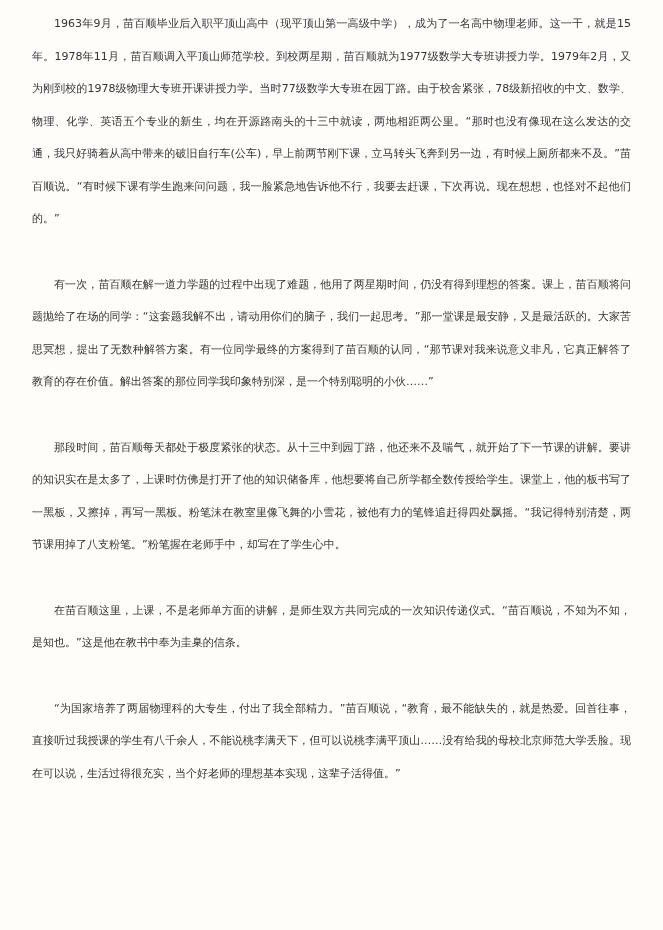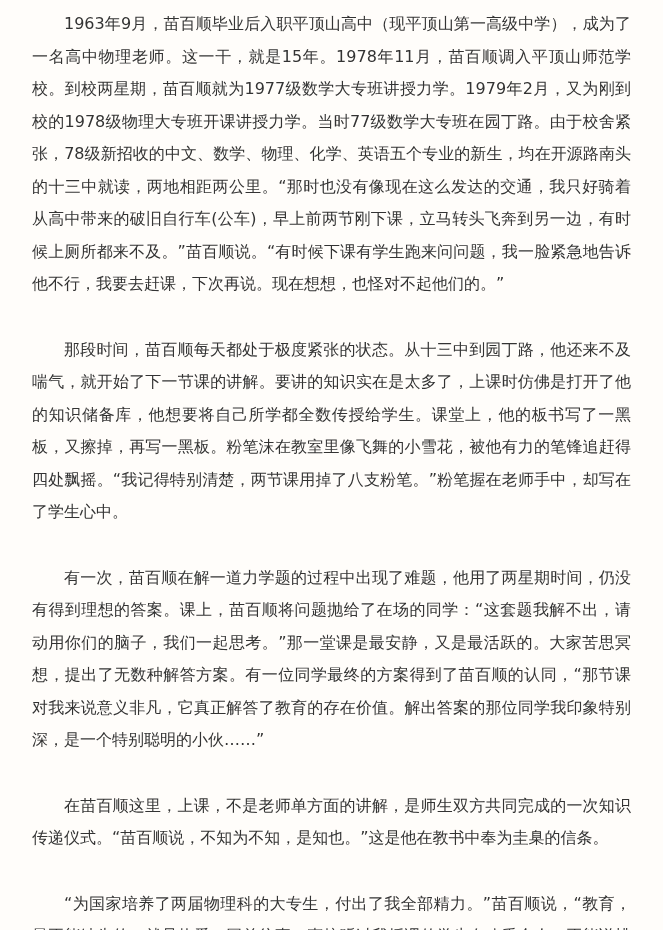--- a/index.html
+++ b/index.html
@@ -15,33 +15,33 @@
     color: #333333;
   }
   .article {
     position: relative;
     padding: 8px 32px 0 32px;
     box-sizing: border-box;
     width: 663px;
   }
   .para {
     margin: 0 0 33px 0;
-    font-size: 16px;
+    font-size: 11px;
     line-height: 32.5px;
     text-indent: 2em;
     text-align: justify;
     letter-spacing: 0px;
     word-break: break-all;
   }
   .para.last {
     margin-bottom: 0;
   }
 </style>
 </head>
 <body>
 
 <div class="article">
   <p class="para">1963年9月，苗百顺毕业后入职平顶山高中（现平顶山第一高级中学），成为了一名高中物理老师。这一干，就是15年。1978年11月，苗百顺调入平顶山师范学校。到校两星期，苗百顺就为1977级数学大专班讲授力学。1979年2月，又为刚到校的1978级物理大专班开课讲授力学。当时77级数学大专班在园丁路。由于校舍紧张，78级新招收的中文、数学、物理、化学、英语五个专业的新生，均在开源路南头的十三中就读，两地相距两公里。“那时也没有像现在这么发达的交通，我只好骑着从高中带来的破旧自行车(公车)，早上前两节刚下课，立马转头飞奔到另一边，有时候上厕所都来不及。”苗百顺说。“有时候下课有学生跑来问问题，我一脸紧急地告诉他不行，我要去赶课，下次再说。现在想想，也怪对不起他们的。”</p>
+  <p class="para">有一次，苗百顺在解一道力学题的过程中出现了难题，他用了两星期时间，仍没有得到理想的答案。课上，苗百顺将问题抛给了在场的同学：“这套题我解不出，请动用你们的脑子，我们一起思考。”那一堂课是最安静，又是最活跃的。大家苦思冥想，提出了无数种解答方案。有一位同学最终的方案得到了苗百顺的认同，“那节课对我来说意义非凡，它真正解答了教育的存在价值。解出答案的那位同学我印象特别深，是一个特别聪明的小伙……”</p>
   <p class="para">那段时间，苗百顺每天都处于极度紧张的状态。从十三中到园丁路，他还来不及喘气，就开始了下一节课的讲解。要讲的知识实在是太多了，上课时仿佛是打开了他的知识储备库，他想要将自己所学都全数传授给学生。课堂上，他的板书写了一黑板，又擦掉，再写一黑板。粉笔沫在教室里像飞舞的小雪花，被他有力的笔锋追赶得四处飘摇。“我记得特别清楚，两节课用掉了八支粉笔。”粉笔握在老师手中，却写在了学生心中。</p>
-  <p class="para">有一次，苗百顺在解一道力学题的过程中出现了难题，他用了两星期时间，仍没有得到理想的答案。课上，苗百顺将问题抛给了在场的同学：“这套题我解不出，请动用你们的脑子，我们一起思考。”那一堂课是最安静，又是最活跃的。大家苦思冥想，提出了无数种解答方案。有一位同学最终的方案得到了苗百顺的认同，“那节课对我来说意义非凡，它真正解答了教育的存在价值。解出答案的那位同学我印象特别深，是一个特别聪明的小伙……”</p>
   <p class="para">在苗百顺这里，上课，不是老师单方面的讲解，是师生双方共同完成的一次知识传递仪式。“苗百顺说，不知为不知，是知也。”这是他在教书中奉为圭臬的信条。</p>
   <p class="para last">“为国家培养了两届物理科的大专生，付出了我全部精力。”苗百顺说，“教育，最不能缺失的，就是热爱。回首往事，直接听过我授课的学生有八千余人，不能说桃李满天下，但可以说桃李满平顶山……没有给我的母校北京师范大学丢脸。现在可以说，生活过得很充实，当个好老师的理想基本实现，这辈子活得值。”</p>
 </div>
 
 </body></html>

